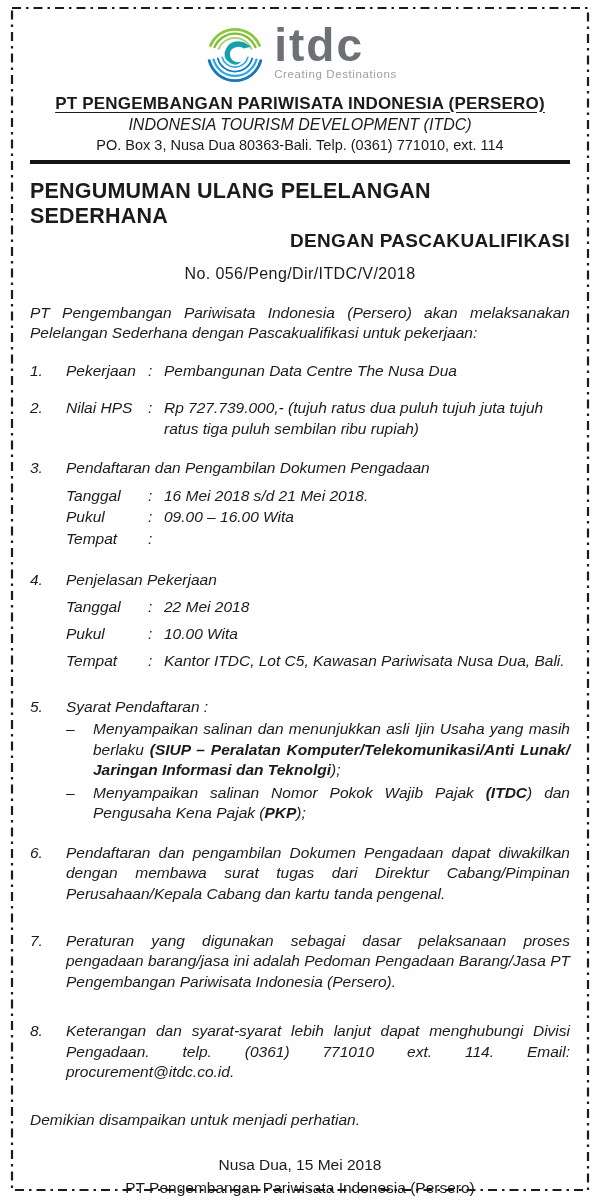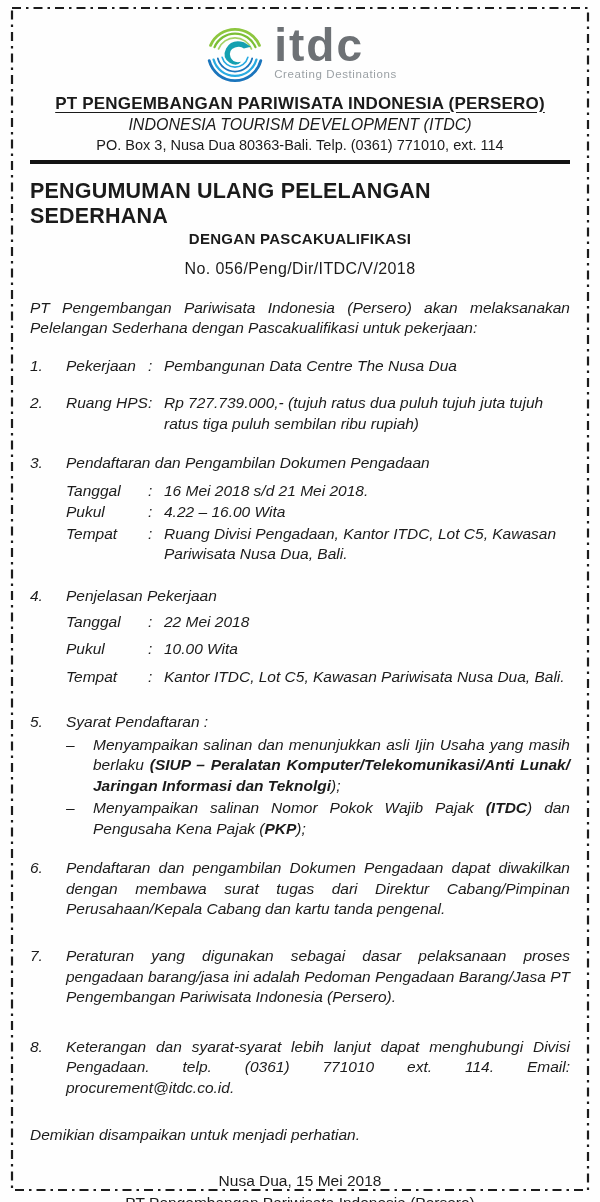--- a/index.html
+++ b/index.html
@@ -18,21 +18,21 @@
 
   
   .company {margin-top:10px; text-align:center; font-weight:bold; font-size:17px;
             text-decoration:underline; text-underline-offset:3px; letter-spacing:0.2px;}
   .subtitle {text-align:center; font-style:italic; font-size:16px; margin-top:2px;}
   .address {text-align:center; font-size:14.5px; margin-top:3px;}
   .rule {height:4px; background:#141414; margin-top:7px;}
 
   
   .title1 {margin-top:15px; font-weight:bold; font-size:21.5px; letter-spacing:0.2px;}
-  .title2 {text-align:center; font-weight:bold; font-size:15px; margin-top:1px; letter-spacing:0.3px;}
+  .title2 {text-align:right; font-weight:bold; font-size:19px; margin-top:1px; letter-spacing:0.3px;}
   .docnum {text-align:center; font-size:16px; margin-top:13px; letter-spacing:0.4px;}
 
   
   .bodytxt {font-size:15.5px; line-height:1.32;font-style:italic;}
   .just {text-align:justify; text-align-last:left;}
   .intro {margin:20px 0 0 0;}
   .b {font-weight:bold;}
 
   
   .item {margin-top:16px;}
@@ -93,45 +93,44 @@
 
     <div class="item mt17 r-item bodytxt">
       <span>1.</span>
       <span>Pekerjaan</span>
       <span>:</span>
       <span>Pembangunan Data Centre The Nusa Dua</span>
     </div>
 
     <div class="item mt17 r-item bodytxt">
       <span>2.</span>
-      <span>Ruang HPS</span>
+      <span>Nilai HPS</span>
       <span>:</span>
       <span>Rp 727.739.000,- (tujuh ratus dua puluh tujuh juta tujuh ratus tiga puluh sembilan ribu rupiah)</span>
     </div>
 
     <div class="item mt19 bodytxt">
       <div class="r-head">
         <span>3.</span>
         <span>Pendaftaran dan Pengambilan Dokumen Pengadaan</span>
       </div>
       <div class="subrows">
         <div class="r-sub">
           <span>Tanggal</span>
           <span>:</span>
           <span>16 Mei 2018 s/d 21 Mei 2018.</span>
         </div>
         <div class="r-sub">
           <span>Pukul</span>
           <span>:</span>
-          <span>4.22 – 16.00 Wita</span>
+          <span>09.00 – 16.00 Wita</span>
         </div>
         <div class="r-sub">
           <span>Tempat</span>
           <span>:</span>
-          <span>Ruang Divisi Pengadaan, Kantor ITDC, Lot C5, Kawasan Pariwisata Nusa Dua, Bali.</span>
         </div>
       </div>
     </div>
 
     <div class="item mt21 bodytxt spread">
       <div class="r-head">
         <span>4.</span>
         <span>Penjelasan Pekerjaan</span>
       </div>
       <div class="subrows">

